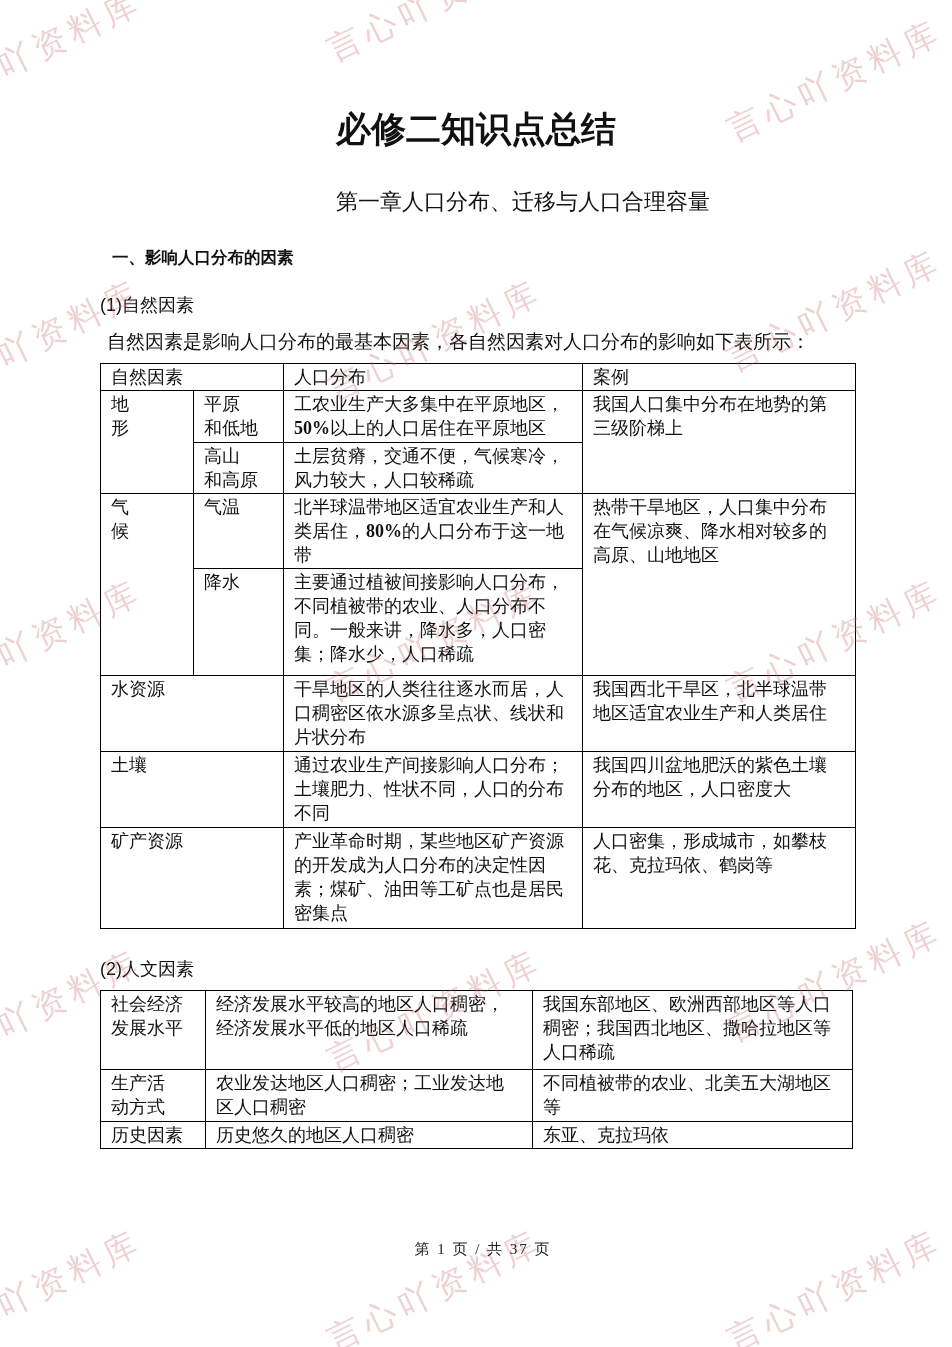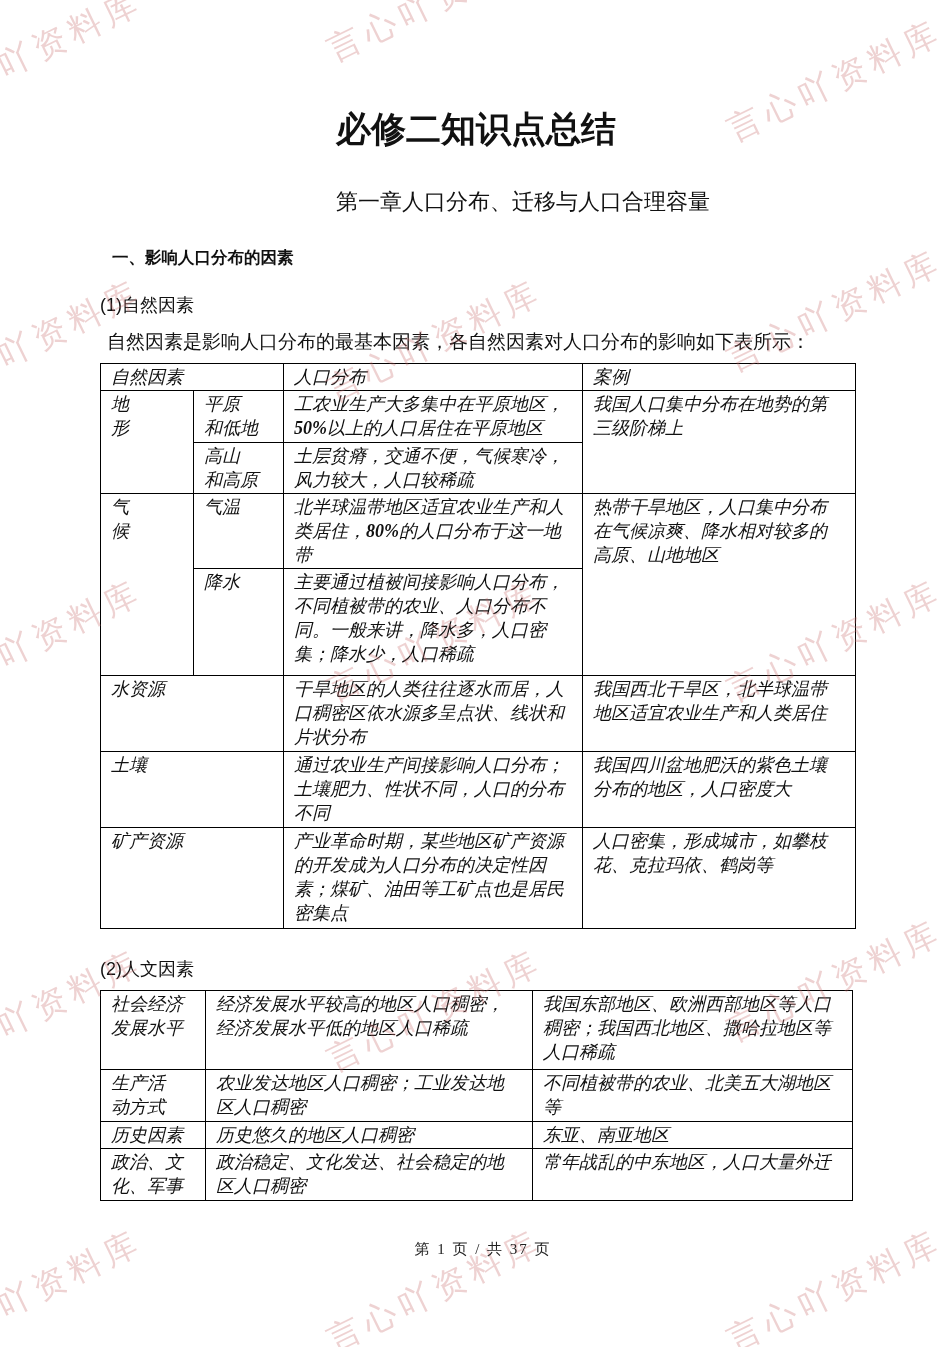--- a/index.html
+++ b/index.html
@@ -59,21 +59,20 @@
     margin:9px 0 0 100px;
     table-layout:fixed;
     font-size:18px;
     line-height:24px;
   }
   table.doc-table td{
     border:1px solid #000000;
     vertical-align:top;
     padding:1px 14px 1px 10px;
     word-break:break-all;
-    font-style:italic;
   }
   .pre{white-space:pre-line;}
   .footer{
     position:absolute;
     top:1240px;left:7px;
     width:100%;
     text-align:center;
     font-size:15px;
     letter-spacing:2px;
     color:#222222;
@@ -181,26 +180,20 @@
     </tr>
     <tr style="height:52px">
       <td class="pre">生产活
 动方式</td>
       <td>农业发达地区人口稠密；工业发达地区人口稠密</td>
       <td>不同植被带的农业、北美五大湖地区等</td>
     </tr>
     <tr style="height:15px">
       <td>历史因素</td>
       <td>历史悠久的地区人口稠密</td>
-      <td>东亚、南亚地区</td>
-    </tr>
-    <tr style="height:52px">
-      <td class="pre">政治、文
-化、军事</td>
-      <td>政治稳定、文化发达、社会稳定的地区人口稠密</td>
-      <td>常年战乱的中东地区，人口大量外迁</td>
+      <td>东亚、克拉玛依</td>
     </tr>
   </tbody>
     </table>
 
   <div class="footer">第 1 页 / 共 37 页</div>
 
 </div>
 
 </body></html>

